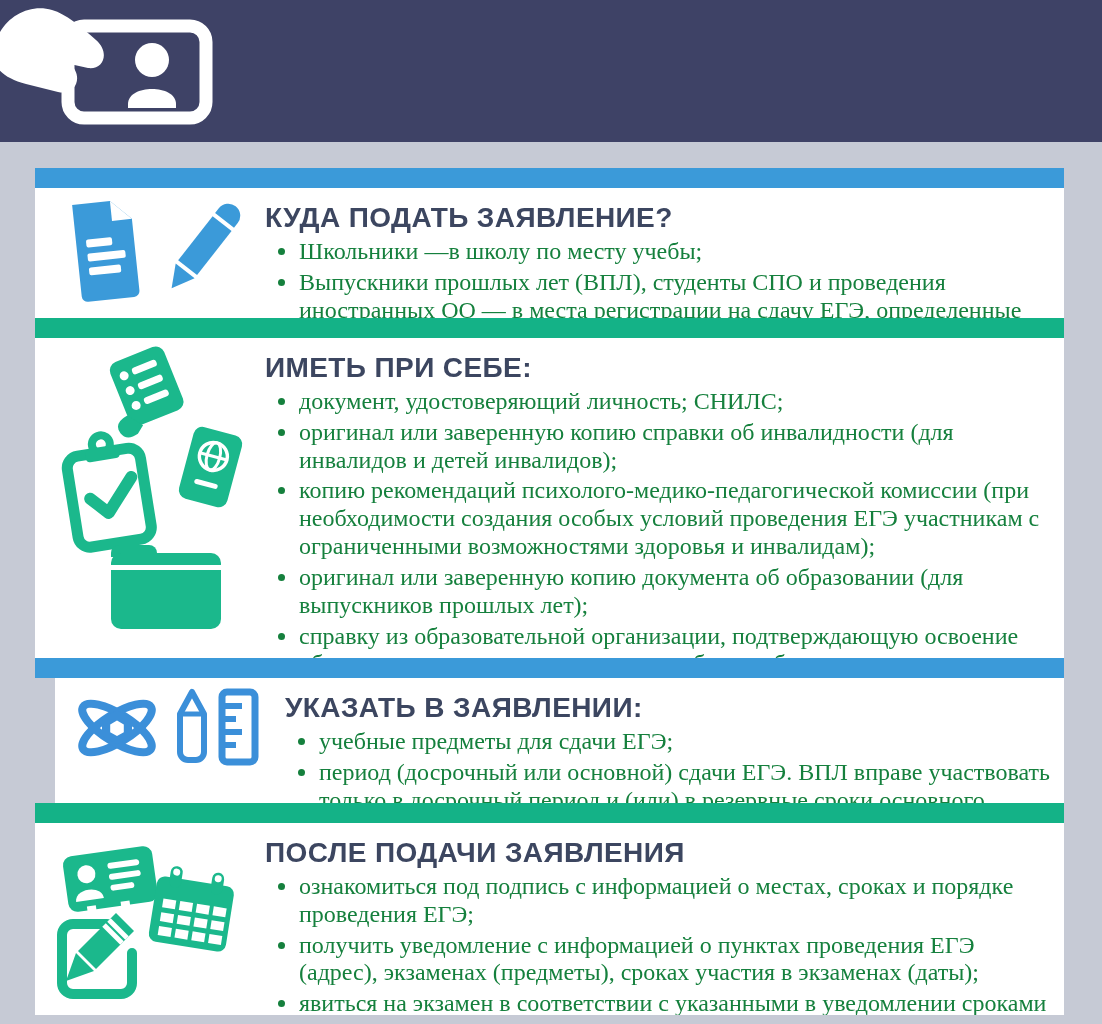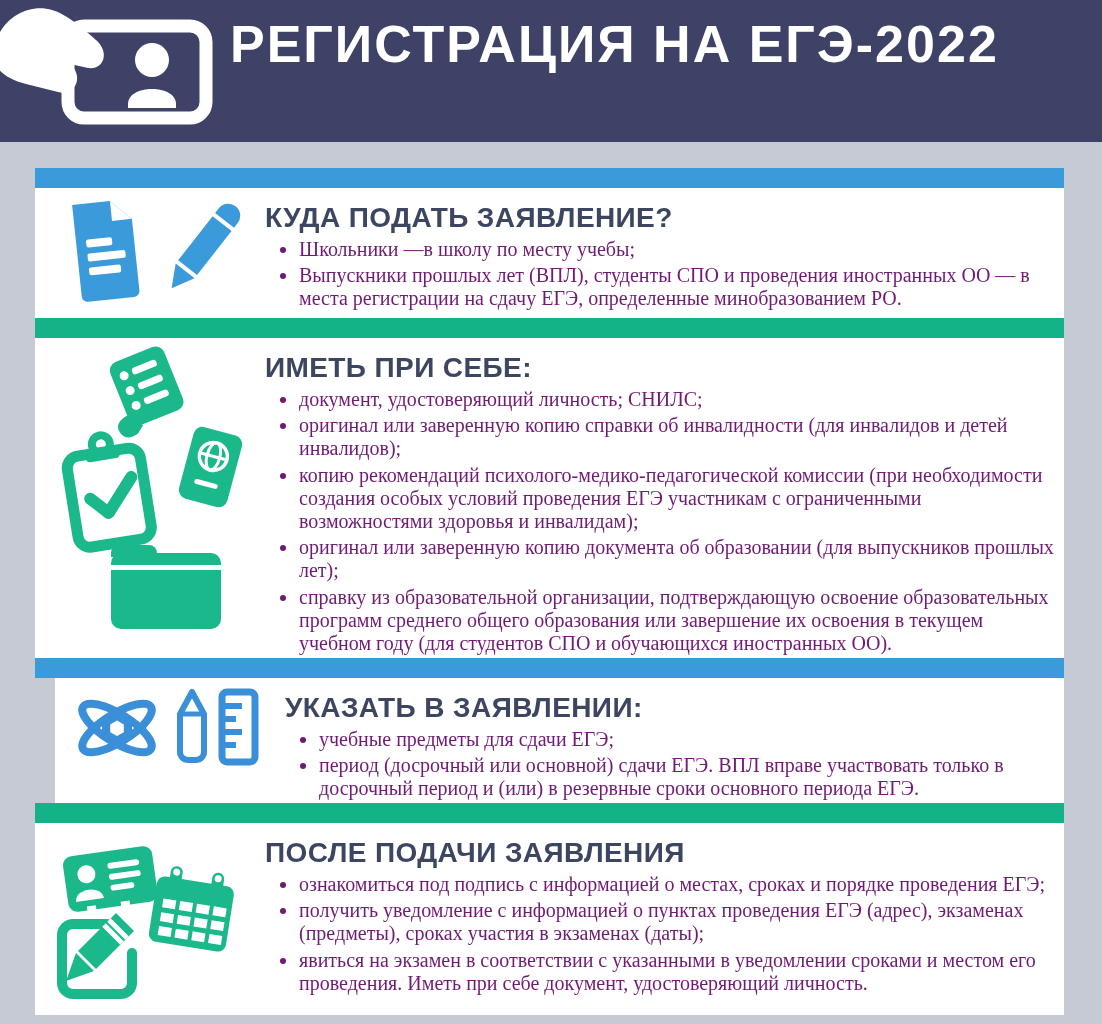--- a/index.html
+++ b/index.html
@@ -26,37 +26,36 @@
   .card-icons{width:230px;flex:none;position:relative;}
   .icon{position:absolute;}
   .card-body{flex:1;padding:6px 6px 0 0;}
   .card-body h2{
     margin:8px 0 4px;font-size:28px;font-weight:bold;
     color:#3c4660;letter-spacing:0.4px;
   }
   .bullets{
     margin:4px 0 0;padding-left:34px;
     font-family:"Liberation Serif",serif;
-    font-size:20px;line-height:1.16;color:#701a75;
+    font-size:24px;line-height:1.16;color:#15803d;
     list-style:disc;
   }
   .bullets li{margin-bottom:3px;}
 </style>
 </head>
 <body>
 
 <header class="header">
   <svg class="header-icon" width="220" height="140" viewBox="0 0 220 140">
     <rect x="68" y="26" width="138" height="92" rx="16" fill="none" stroke="#ffffff" stroke-width="13"></rect>
     <circle cx="152" cy="60" r="17" fill="#ffffff"></circle>
     <path d="M128 104 c0 -20 48 -20 48 0 v4 h-48 z" fill="#ffffff"></path>
     <path d="M-6 52 C -4 22 26 2 52 10 C 66 14 80 26 96 40 C 110 52 104 70 88 68 L 70 64 C 84 76 76 96 58 92 L 26 84 C 4 78 -8 68 -6 52 Z" fill="#ffffff"></path>
   </svg>
   <div class="header-text">
-    <h1 class="title">РЕГИСТРАЦИЯ НА ЕГЭ-2022</h1>
   </div>
 </header>
 
 <div class="content">
 
   <div class="bar blue"></div>
 
   <section class="card card-1">
     <div class="card-icons">
       <svg class="icon" style="left:18px;top:6px" width="100" height="112" viewBox="0 0 100 112">

